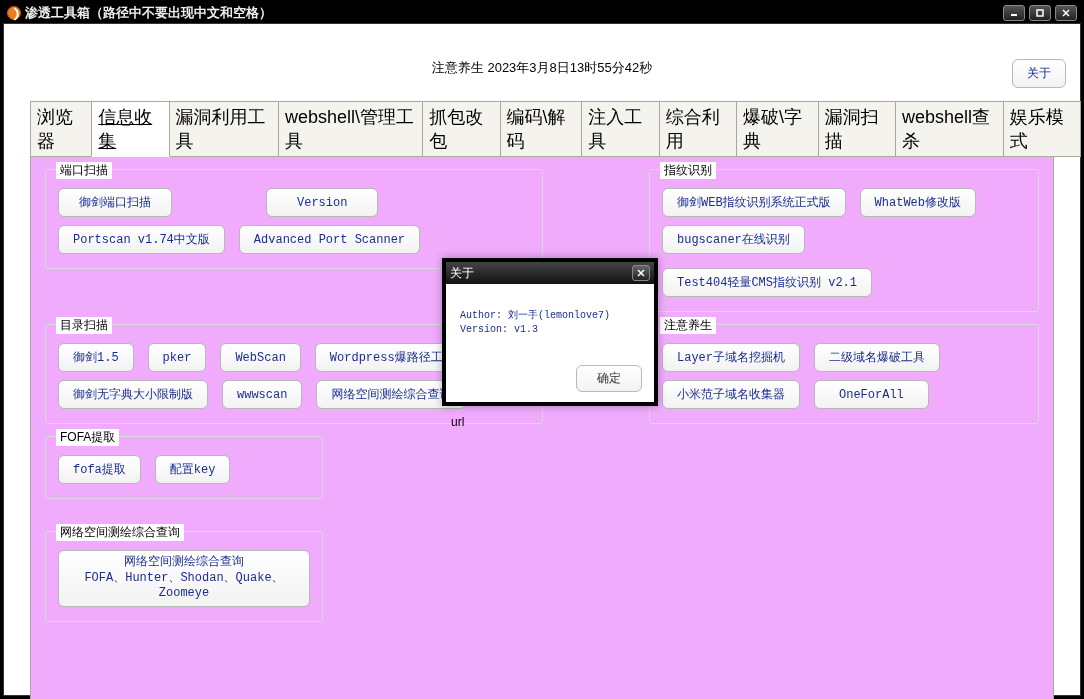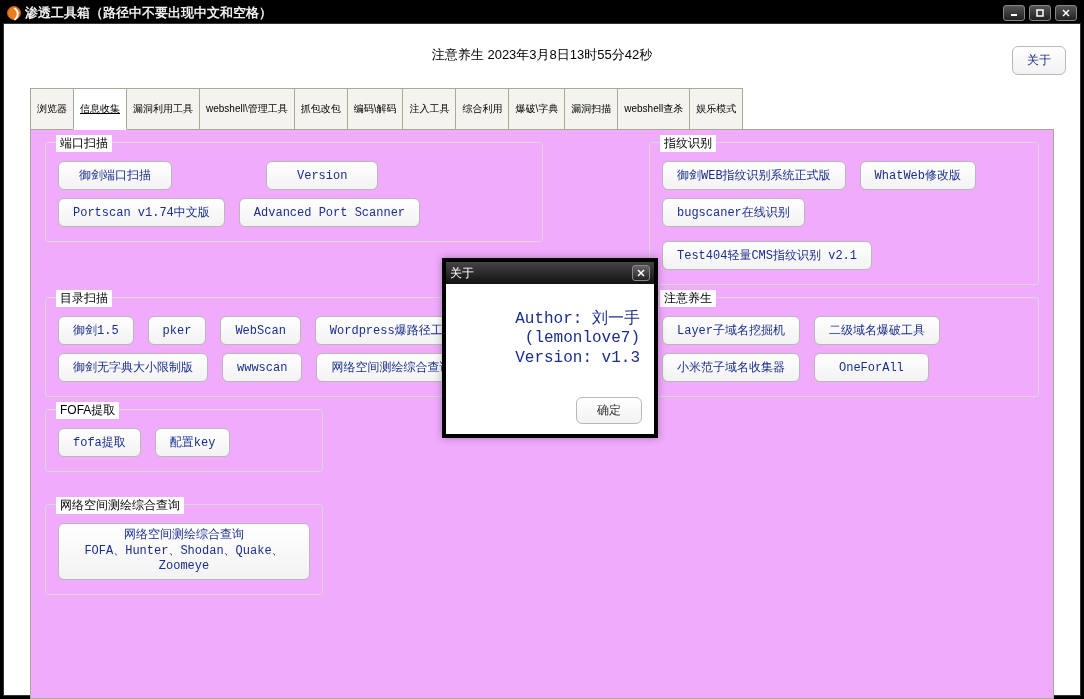--- a/index.html
+++ b/index.html
@@ -9,26 +9,26 @@
 .titlebar { height: 20px; background: #000; display: flex; align-items: center; padding: 0 4px; gap: 4px; }
 .app-icon { width: 14px; height: 14px; background: #e67e22; border-radius: 50%; border: 1px solid #d35400; position: relative; }
 .app-icon::after { content: ""; position: absolute; top: 2px; left: 2px; width: 8px; height: 8px; border: 2px solid #fff; border-top: none; border-left: none; border-radius: 0 0 8px 0; transform: rotate(-45deg); }
 .title-text { color: #eee; font-weight: bold; flex: 1; font-size: 13px; }
 .win-controls { display: flex; gap: 4px; }
 .win-btn { width: 22px; height: 16px; background: linear-gradient(#555,#222); border: 1px solid #888; border-radius: 3px; display: flex; align-items: center; justify-content: center; cursor: pointer; }
 .win-btn svg { width: 10px; height: 10px; }
 
 .client { background: #fff; width: 100%; height: 673px; border: 1px solid #333; position: relative; padding-top: 8px; }
 
-.top-row { position: relative; height: 40px; text-align: center; margin-top: 10px; text-decoration: underline; }
+.top-row { position: relative; height: 40px; text-align: center; margin-top: 23px; text-decoration: underline; }
 .status-text { display: inline-block; font-size: 13px; margin-top: 4px; }
 .about-btn { position: absolute; right: 14px; top: 4px; }
 
 .tabs-strip { display: flex; margin: 6px 0 0 26px; }
-.tab { padding: 13px 6px; border: 1px solid #aca899; background: #f4f3ee; cursor: pointer; margin-right: -1px; position: relative; font-size: 10px; }
+.tab { padding: 3px 6px; border: 1px solid #aca899; background: #f4f3ee; cursor: pointer; margin-right: -1px; position: relative; font-size: 18px; }
 .tab.active { background: #fff; border-bottom: 1px solid #fff; z-index: 2; text-decoration: underline; }
 
 .tab-panel { border: 1px solid #aca899; margin: -1px 26px 0 26px; padding: 12px 8px; height: 570px; background: #f0abfc; position: relative; }
 
 .group { border: 1px solid #d8d8d8; border-radius: 3px; margin: 0 6px 12px 6px; padding: 18px 12px 14px 12px; position: relative; }
 .group-title { position: absolute; top: -8px; left: 10px; background: #fff; padding: 0 4px; font-size: 12px; }
 .btn-row { display: flex; flex-wrap: wrap; gap: 14px; margin-bottom: 8px; }
 .btn-row:last-child { margin-bottom: 0; }
 
 .btn { border: 1px solid #b8b8b8; background: linear-gradient(#fff,#f2f2f2); border-radius: 6px; padding: 5px 14px; cursor: pointer; font-family: "Courier New", "SimSun", monospace; font-size: 12px; color: #1a2d8f; min-height: 24px; display: inline-flex; align-items: center; justify-content: center; text-align: center; }
@@ -40,21 +40,21 @@
 .col-right { flex: 1; }
 
 .url-label { position: absolute; left: 420px; top: 258px; font-size: 12px; color: #000; }
 
 
 .modal { position: absolute; left: 438px; top: 234px; width: 216px; border: 4px solid #000; background: #fff; box-shadow: 0 0 8px rgba(0,0,0,.3); }
 .modal-title { height: 22px; background: linear-gradient(#444,#111); display: flex; align-items: center; justify-content: space-between; padding: 0 4px; }
 .modal-title span { color: #fff; font-size: 12px; }
 .modal-close { width: 18px; height: 16px; background: linear-gradient(#666,#222); border: 1px solid #888; border-radius: 3px; display: flex; align-items: center; justify-content: center; cursor: pointer; }
 .modal-body { padding: 24px 14px 10px 14px; }
-.modal-body p { color: #1a2d8f; font-family: "Courier New","SimSun",monospace; font-size: 16px; margin-bottom: 2px; text-align: right; }
+.modal-body p { color: #1a2d8f; font-family: "Courier New","SimSun",monospace; font-size: 10px; margin-bottom: 2px; }
 .modal-footer { text-align: right; padding: 18px 12px 10px 12px; }
 .modal-footer .btn { color: #333; padding: 4px 20px; font-family: "SimSun", sans-serif; }
 .kv .k { color: #1a2d8f; }
 .kv .v { color: #1a2d8f; }
 </style>
 </head>
 <body>
 
 <div class="window">
   <div class="titlebar">

